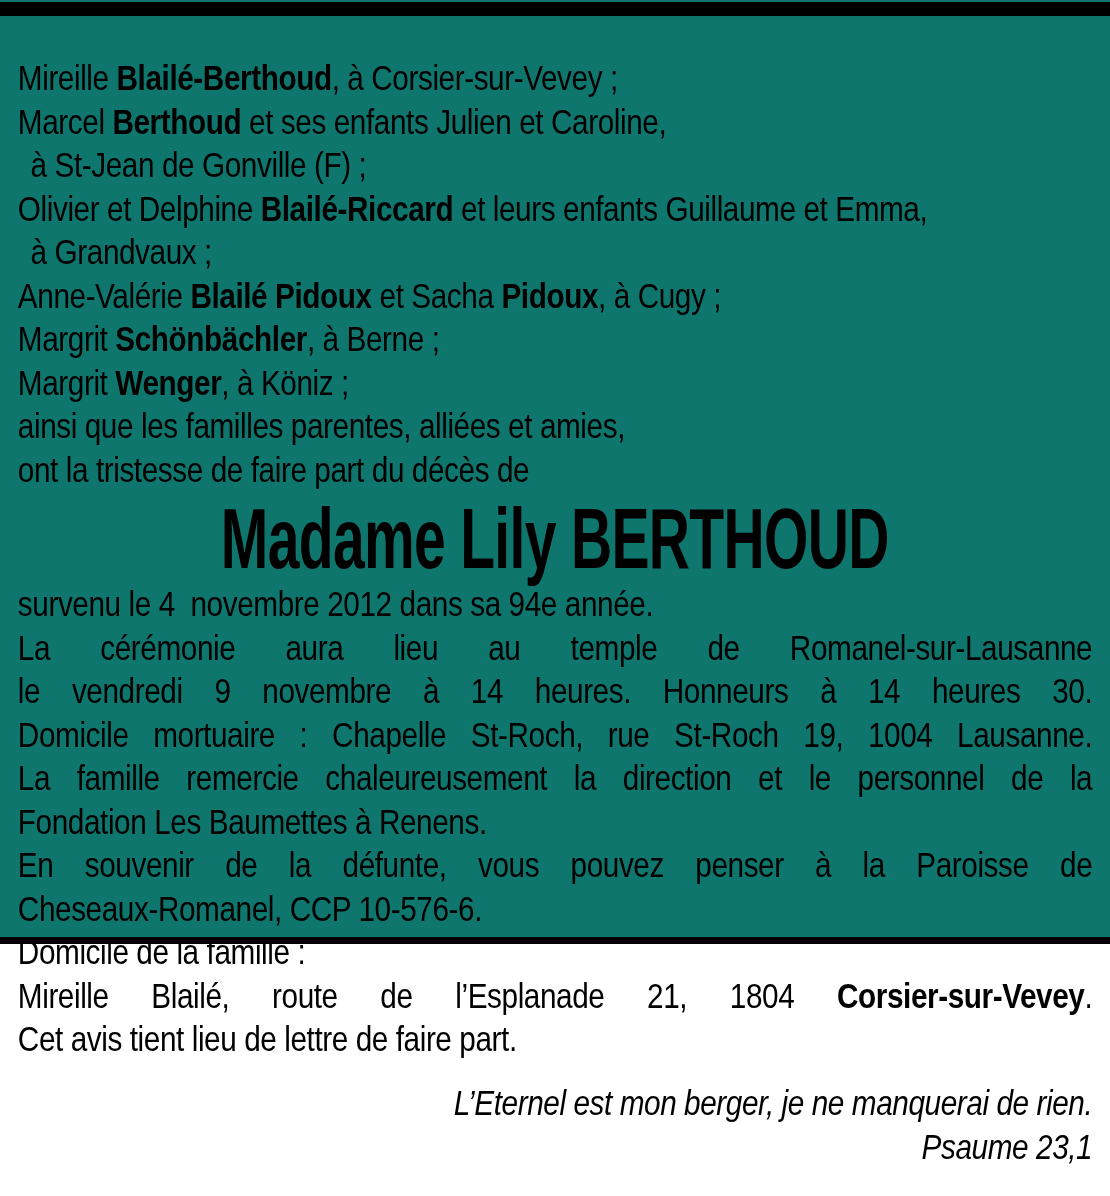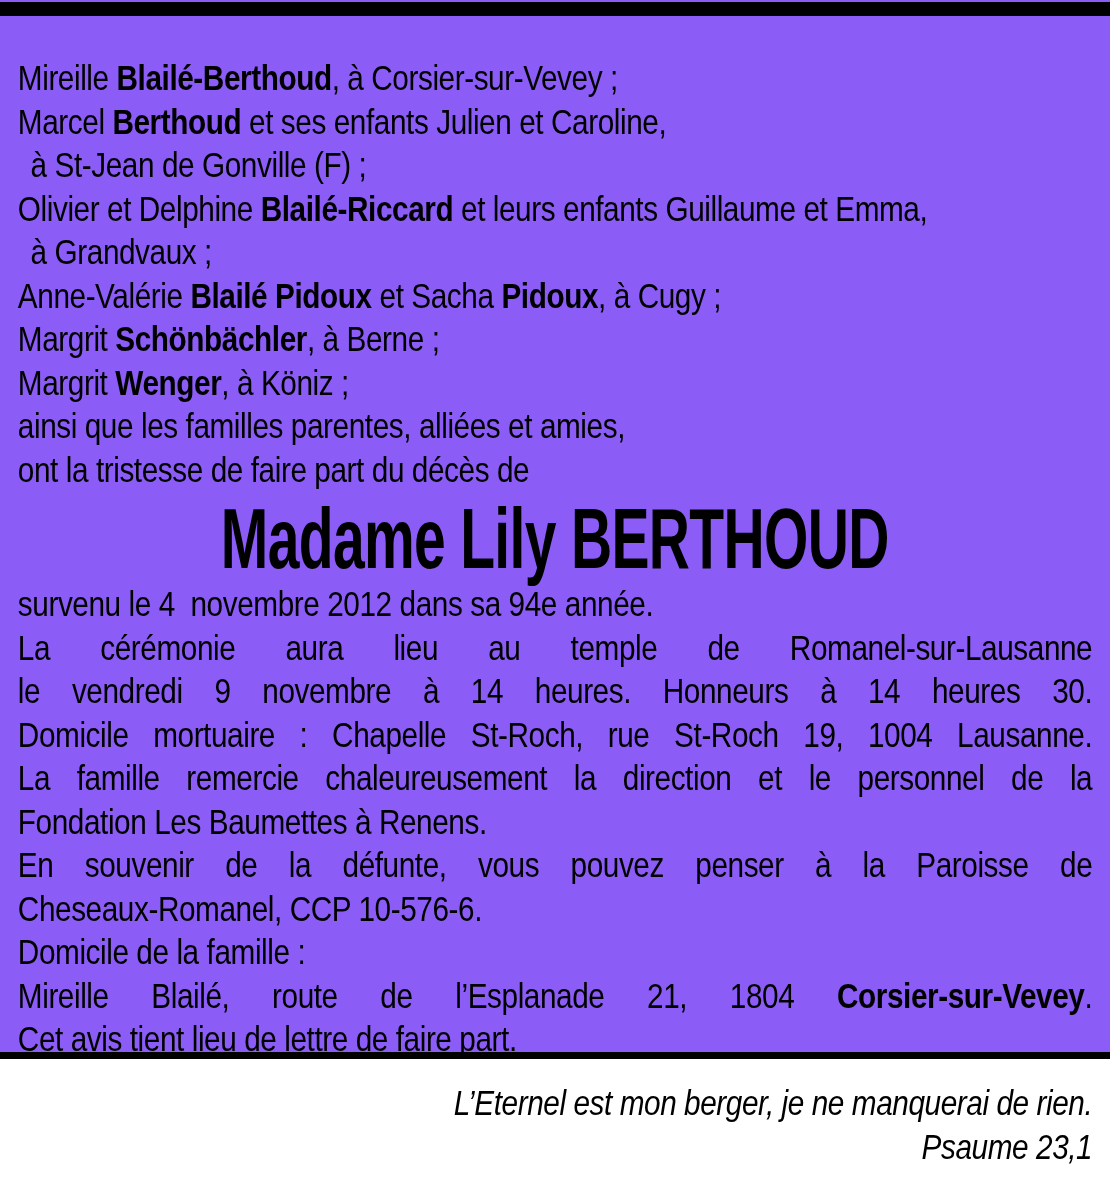--- a/index.html
+++ b/index.html
@@ -10,22 +10,22 @@
   body {
     width: 1110px;
     height: 1196px;
     overflow: hidden;
     font-family: "Liberation Sans", sans-serif;
     color: #000000;
   }
   .page {
     position: relative;
     width: 1110px;
-    height: 1059px;
-    background: #8b5cf6;
+    height: 944px;
+    background: #0f766e;
   }
   .rule {
     position: absolute;
     left: 0;
     width: 100%;
     background: #000000;
   }
   .rule.top { top: 2px; height: 14px; }
   .rule.bottom { bottom: 0; height: 7px; }
 

